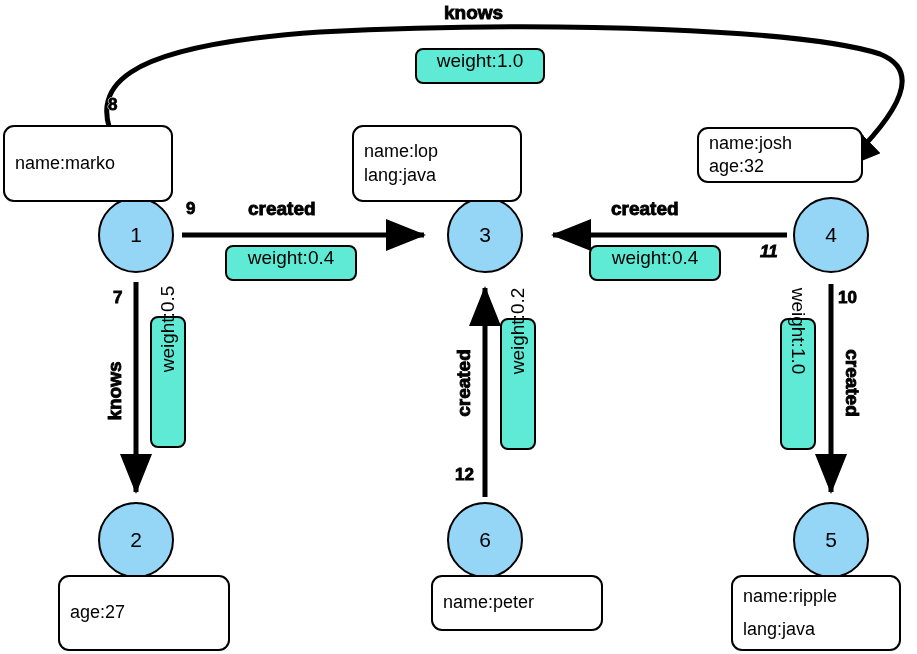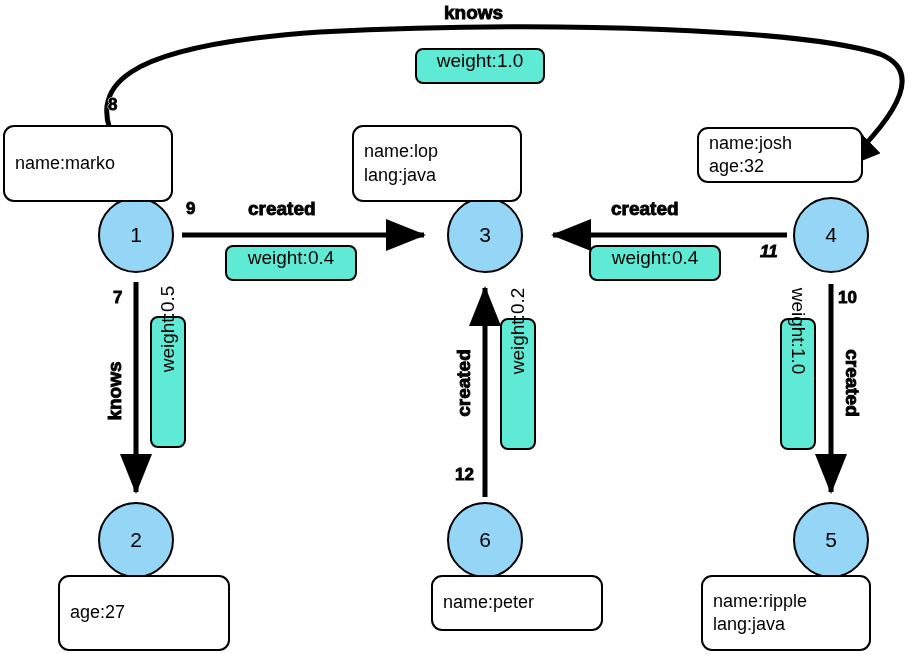--- a/index.html
+++ b/index.html
@@ -171,21 +171,21 @@
   <div class="propbox" style="left:352px; top:125px; width:170px; height:77px;">
     <span class="pline">name:lop</span>
     <span class="pline">lang:java</span>
   </div>
 
   <div class="propbox" style="left:697px; top:127px; width:166px; height:56px;">
     <span class="pline">name:josh</span>
     <span class="pline">age:32</span>
   </div>
 
-  <div class="propbox" style="left:701px; top:575px; width:170px; height:76px;">
+  <div class="propbox" style="left:731px; top:575px; width:170px; height:76px;justify-content:space-between;">
     <span class="pline">name:ripple</span>
     <span class="pline">lang:java</span>
   </div>
 
   <div class="propbox" style="left:403px; top:575px; width:172px; height:56px;margin-left:28px;">
     <span class="pline">name:peter</span>
   </div>
 
   <div class="weightbox" style="left:415px; top:48px; width:130px; height:36px;">
     <span>weight:1.0</span>

